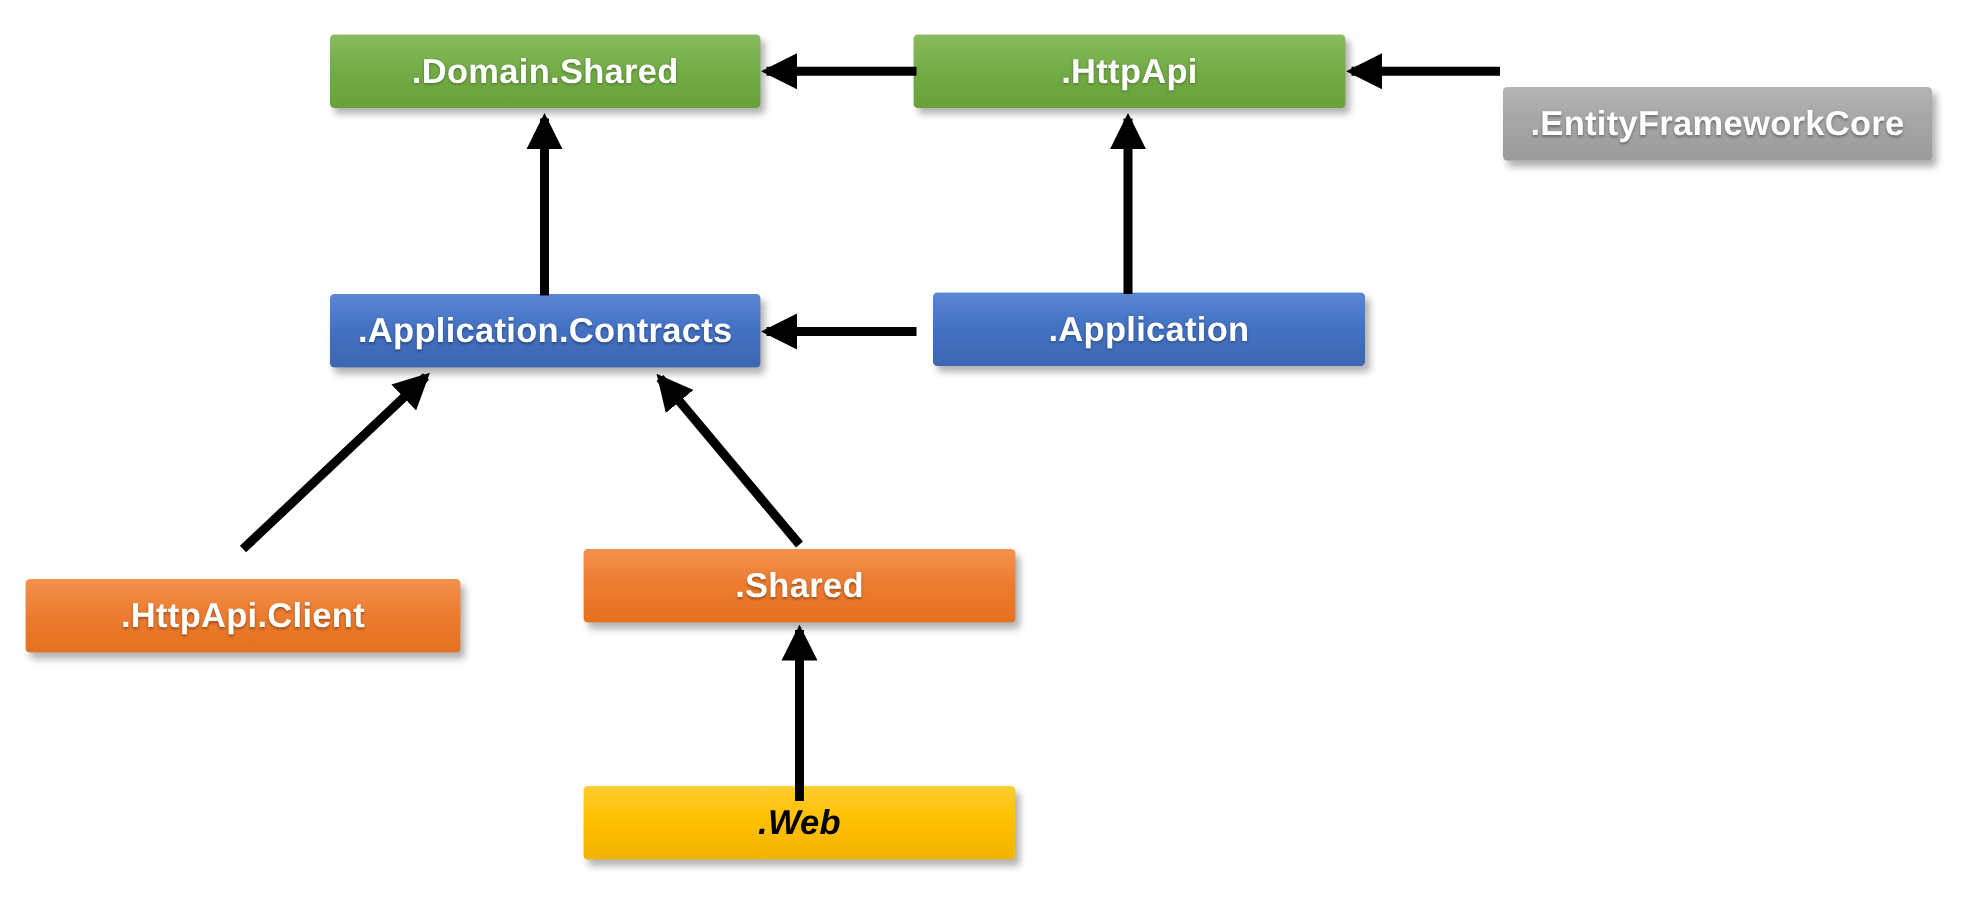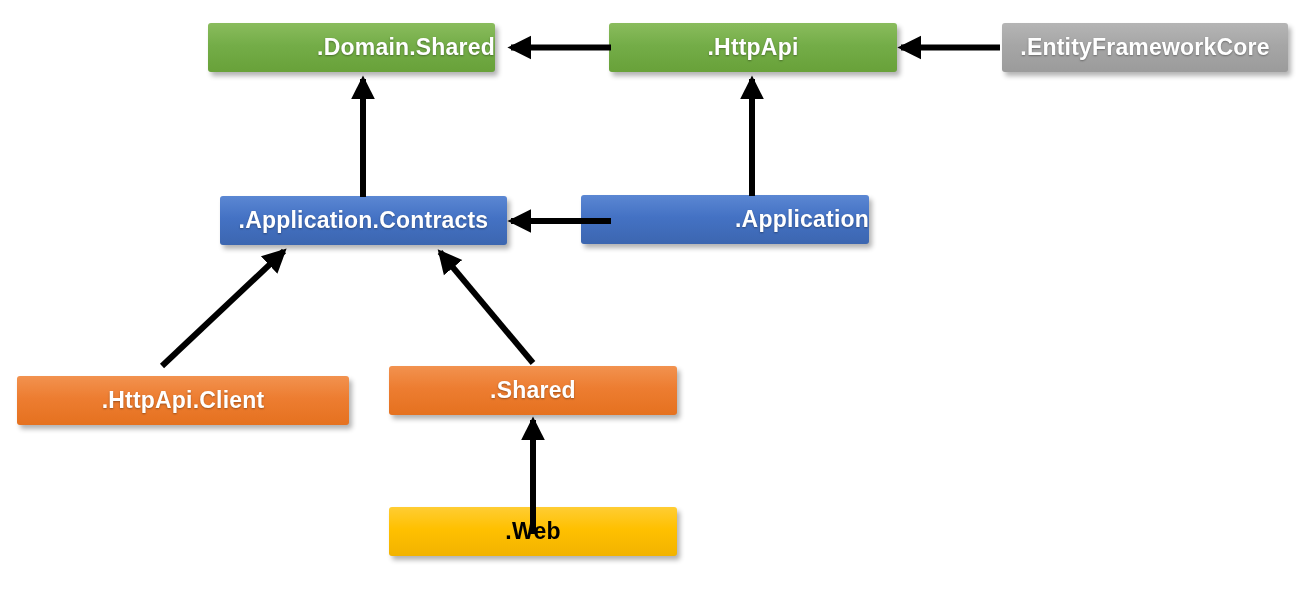--- a/index.html
+++ b/index.html
@@ -44,29 +44,30 @@
   }
   .node.yellow {
     background-color: var(--c-yellow, #ffc000);
     background-image: linear-gradient(to bottom, #ffcd33 0%, #ffc000 45%, #f2b300 100%);
     color: #000000;
     text-shadow: none;
   }
   .node.gray {
     background-color: var(--c-gray, #a6a6a6);
     background-image: linear-gradient(to bottom, #b5b5b5 0%, #a6a6a6 45%, #9b9b9b 100%);
+    margin-top: 35px;
   }
-  #node-domain-shared        { left: 208px;  top: 23px;  width: 287px; justify-content: flex-end; }
+  #node-domain-shared        { left: 220px;  top: 23px;  width: 287px; }
   #node-domain               { left: 609px;  top: 23px;  width: 288px; }
   #node-entityframeworkcore  { left: 1002px; top: 23px;  width: 286px; }
   #node-application-contracts{ left: 220px;  top: 196px; width: 287px; }
-  #node-application          { left: 581px;  top: 195px; width: 288px; justify-content: flex-end; }
-  #node-httpapi-client       { left: 17px;   top: 376px; width: 332px; }
+  #node-application          { left: 622px;  top: 195px; width: 288px; }
+  #node-httpapi-client       { left: 17px;   top: 386px; width: 290px; }
   #node-httpapi              { left: 389px;  top: 366px; width: 288px; }
-  #node-web                  { left: 389px;  top: 507px; width: 288px; }
+  #node-web                  { left: 389px;  top: 524px; width: 288px; font-style: italic; }
   #arrow-layer {
     position: absolute;
     left: 0; top: 0;
     width: 1308px;
     height: 611px;
     pointer-events: none;
   }
   #arrow-layer line {
     stroke: var(--c-arrow, #000000);
     stroke-width: 6;

